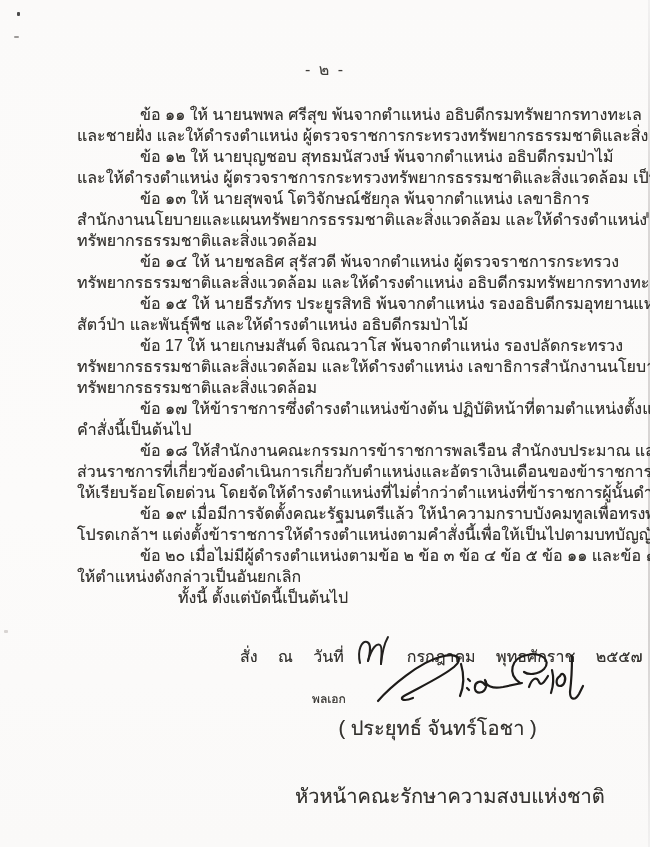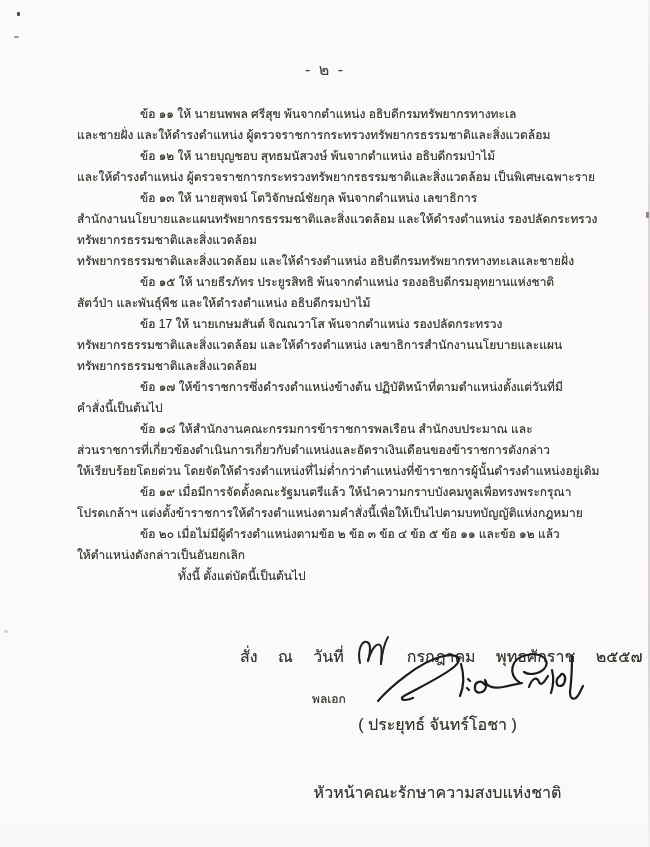--- a/index.html
+++ b/index.html
@@ -25,21 +25,21 @@
   .speck-c{right:1px;top:212px;width:3px;height:6px;background:#8a8886;}
   .speck-d{left:4px;top:630px;width:4px;height:3px;background:#d8d4d2;}
 
   .page-number{
     position:absolute;top:57px;left:0;right:0;
     text-align:center;font-size:16px;letter-spacing:2px;color:#3f3d3a;
   }
 
   .body-text{
     position:absolute;top:104px;left:77px;right:12px;
-    font-size:12px;color:#34322e;
+    font-size:16px;color:#34322e;
     text-shadow:0 0 .4px rgba(40,38,35,.45);
   }
   .line{height:21px;line-height:21px;white-space:nowrap;overflow:visible;}
   .indent{padding-left:63px;}
   .closing{padding-left:101px;}
 
   .date-line{
     position:absolute;top:641px;left:240px;
     font-size:16px;color:#34322e;white-space:nowrap;
     text-shadow:0 0 .4px rgba(40,38,35,.45);
@@ -51,21 +51,21 @@
     position:relative;top:-7px;margin-right:10px;
   }
 
   .rank-label{
     position:absolute;top:689px;left:312px;font-size:12px;color:#34322e;
     text-shadow:0 0 .4px rgba(40,38,35,.45);
   }
   .signature-svg{position:absolute;top:645px;left:372px;}
   .signer-block{
     position:absolute;left:295px;width:285px;text-align:center;
-    font-size:16px;color:#34322e;white-space:nowrap;
+    font-size:20px;color:#34322e;white-space:nowrap;
     text-shadow:0 0 .4px rgba(40,38,35,.45);
   }
   .signer-name{top:712px;}
   .signer-title{top:780px;}
 </style>
 </head>
 <body>
 
 <div class="page">
 
@@ -78,20 +78,21 @@
   <div class="page-number">- ๒ -</div>
 
   <div class="body-text">
       <div class="line indent">ข้อ ๑๑  ให้ นายนพพล  ศรีสุข  พ้นจากตำแหน่ง อธิบดีกรมทรัพยากรทางทะเล</div>
       <div class="line">และชายฝั่ง  และให้ดำรงตำแหน่ง ผู้ตรวจราชการกระทรวงทรัพยากรธรรมชาติและสิ่งแวดล้อม</div>
       <div class="line indent">ข้อ ๑๒  ให้ นายบุญชอบ  สุทธมนัสวงษ์  พ้นจากตำแหน่ง อธิบดีกรมป่าไม้</div>
       <div class="line">และให้ดำรงตำแหน่ง ผู้ตรวจราชการกระทรวงทรัพยากรธรรมชาติและสิ่งแวดล้อม เป็นพิเศษเฉพาะราย</div>
       <div class="line indent">ข้อ ๑๓  ให้ นายสุพจน์  โตวิจักษณ์ชัยกุล  พ้นจากตำแหน่ง เลขาธิการ</div>
       <div class="line">สำนักงานนโยบายและแผนทรัพยากรธรรมชาติและสิ่งแวดล้อม และให้ดำรงตำแหน่ง รองปลัดกระทรวง</div>
       <div class="line">ทรัพยากรธรรมชาติและสิ่งแวดล้อม</div>
+      <div class="line indent">ข้อ ๑๔  ให้ นายชลธิศ สุรัสวดี  พ้นจากตำแหน่ง ผู้ตรวจราชการกระทรวง</div>
       <div class="line">ทรัพยากรธรรมชาติและสิ่งแวดล้อม และให้ดำรงตำแหน่ง อธิบดีกรมทรัพยากรทางทะเลและชายฝั่ง</div>
       <div class="line indent">ข้อ ๑๕  ให้ นายธีรภัทร  ประยูรสิทธิ  พ้นจากตำแหน่ง รองอธิบดีกรมอุทยานแห่งชาติ</div>
       <div class="line">สัตว์ป่า และพันธุ์พืช และให้ดำรงตำแหน่ง อธิบดีกรมป่าไม้</div>
       <div class="line indent">ข้อ 17  ให้ นายเกษมสันต์  จิณณวาโส พ้นจากตำแหน่ง รองปลัดกระทรวง</div>
       <div class="line">ทรัพยากรธรรมชาติและสิ่งแวดล้อม  และให้ดำรงตำแหน่ง เลขาธิการสำนักงานนโยบายและแผน</div>
       <div class="line">ทรัพยากรธรรมชาติและสิ่งแวดล้อม</div>
       <div class="line indent">ข้อ ๑๗  ให้ข้าราชการซึ่งดำรงตำแหน่งข้างต้น ปฏิบัติหน้าที่ตามตำแหน่งตั้งแต่วันที่มี</div>
       <div class="line">คำสั่งนี้เป็นต้นไป</div>
       <div class="line indent">ข้อ ๑๘  ให้สำนักงานคณะกรรมการข้าราชการพลเรือน สำนักงบประมาณ และ</div>
       <div class="line">ส่วนราชการที่เกี่ยวข้องดำเนินการเกี่ยวกับตำแหน่งและอัตราเงินเดือนของข้าราชการดังกล่าว</div>

